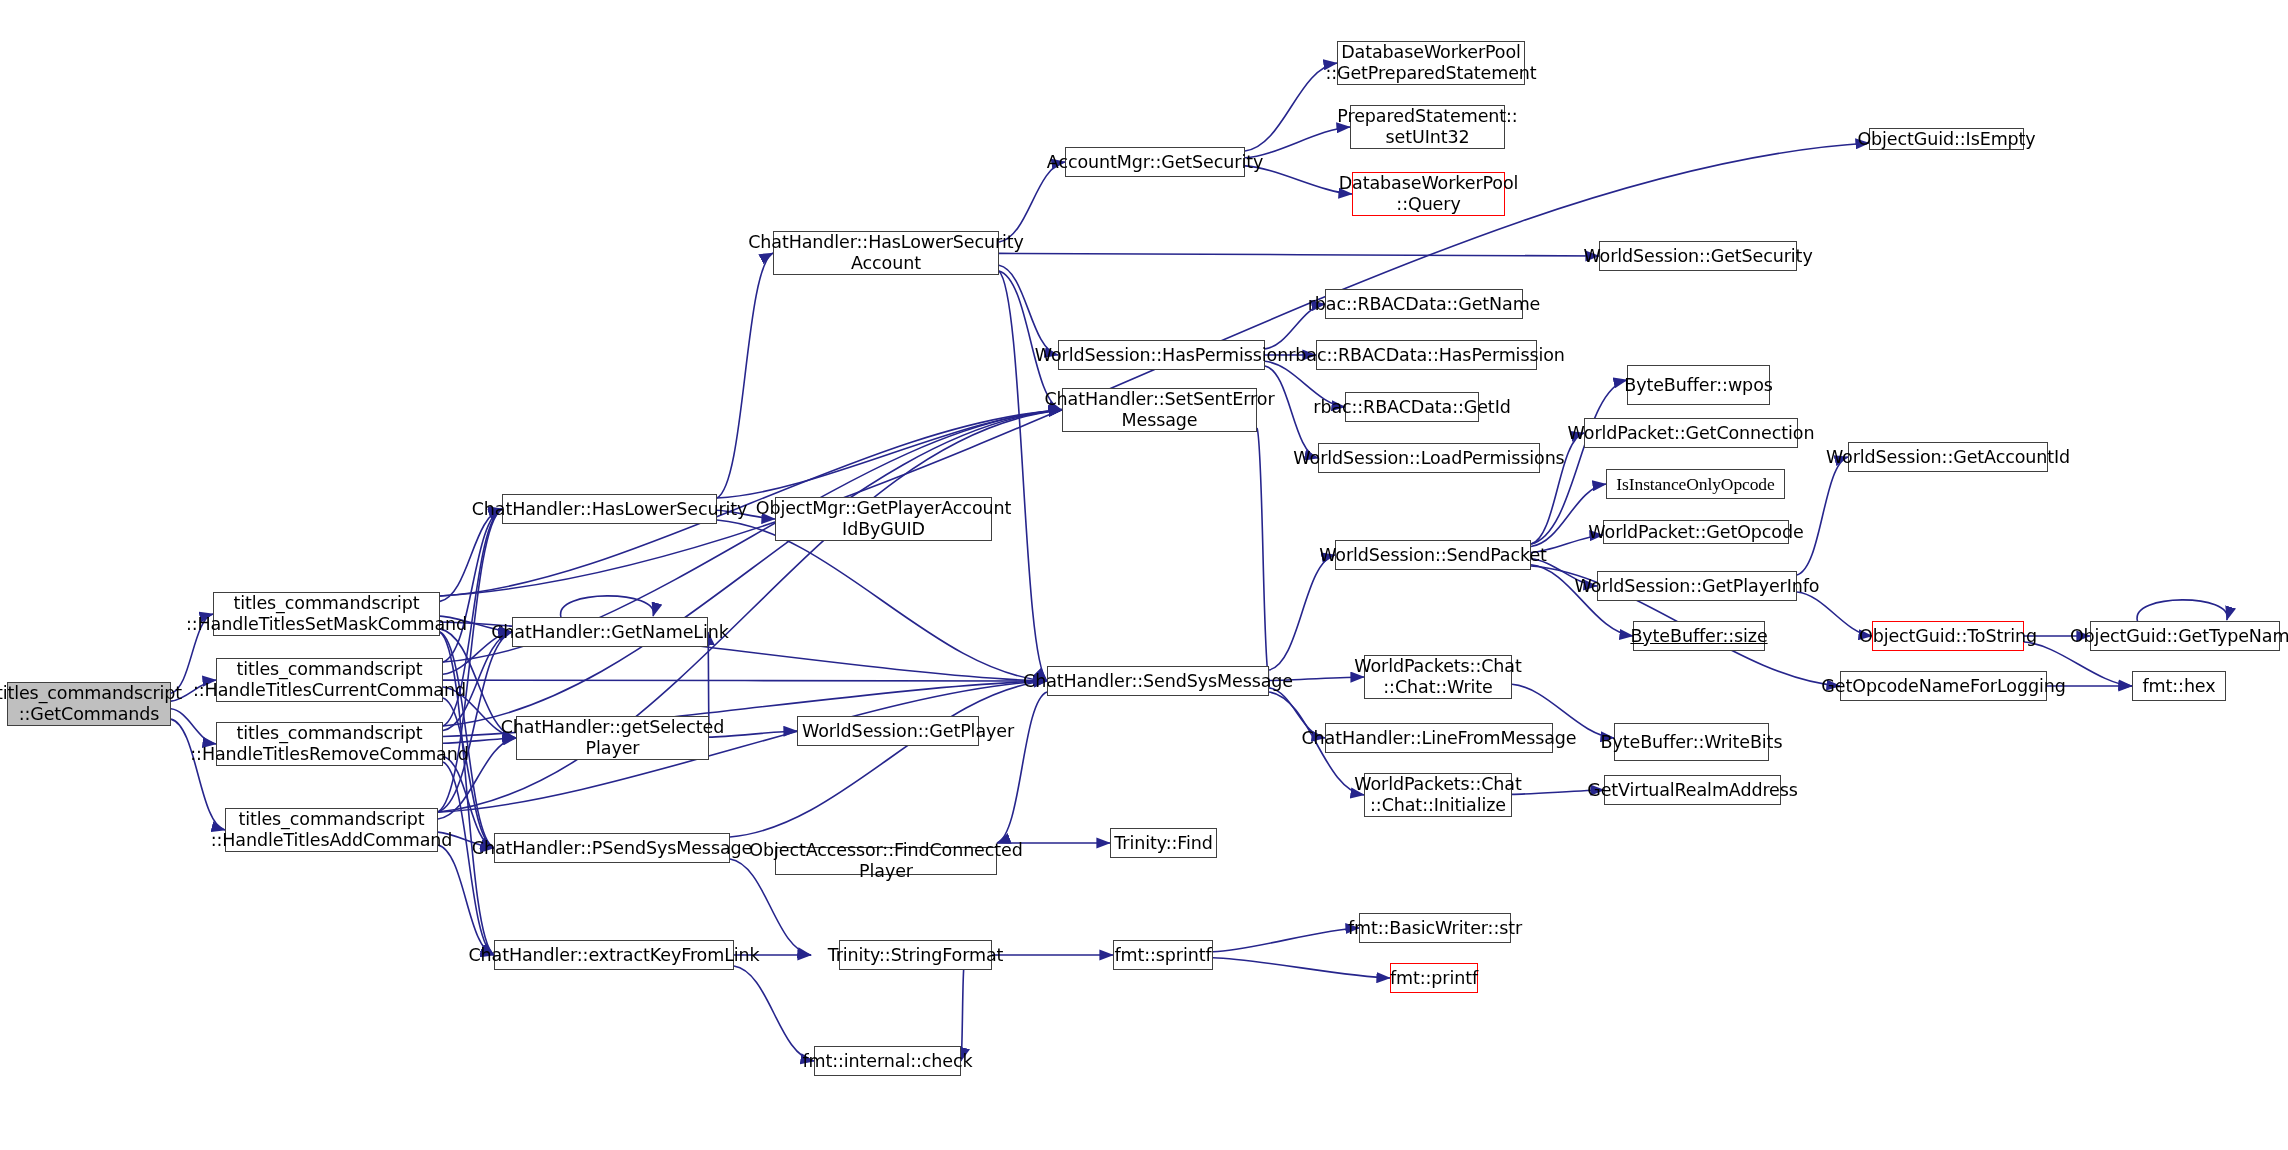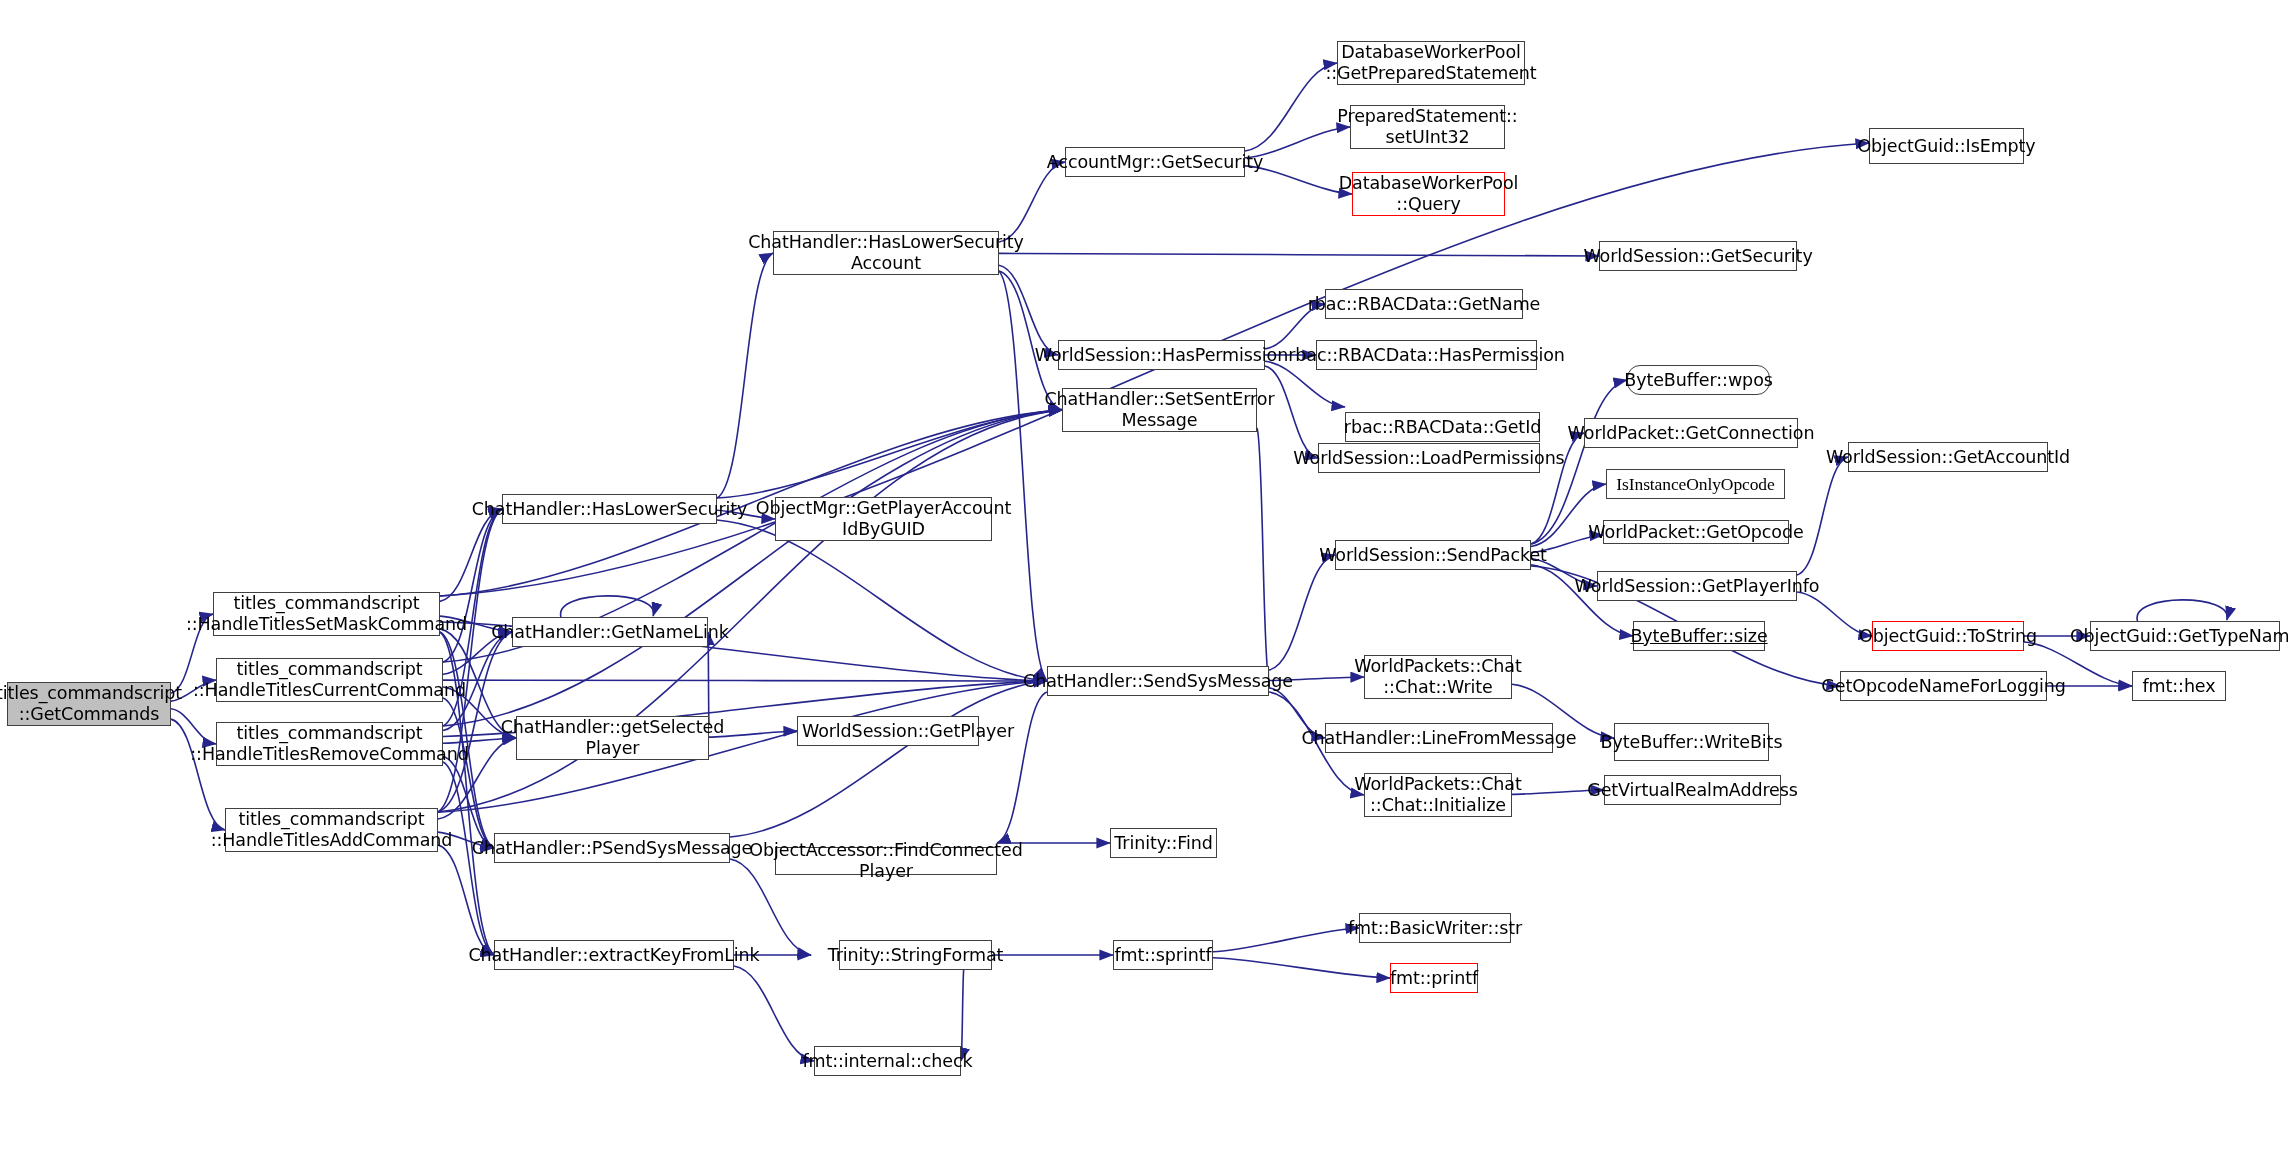--- a/index.html
+++ b/index.html
@@ -194,21 +194,21 @@
     <div class="node red" style="left: 1352px; top: 172px; width: 153px; height: 44px;">
       <span>DatabaseWorkerPool
 ::Query</span>
     </div>
     <div class="node" style="left: 1325px; top: 289px; width: 198px; height: 30px;">
       <span>rbac::RBACData::GetName</span>
     </div>
     <div class="node" style="left: 1316px; top: 340px; width: 221px; height: 30px;">
       <span>rbac::RBACData::HasPermission</span>
     </div>
-    <div class="node" style="left: 1345px; top: 412px; width: 195px; height: 30px; align-items: center;">
+    <div class="node" style="left: 1345px; top: 392px; width: 134px; height: 30px; align-items: center;">
       <span>rbac::RBACData::GetId</span>
     </div>
     <div class="node" style="left: 1318px; top: 443px; width: 222px; height: 30px;">
       <span>WorldSession::LoadPermissions</span>
     </div>
     <div class="node" style="left: 1335px; top: 540px; width: 196px; height: 30px;">
       <span>WorldSession::SendPacket</span>
     </div>
     <div class="node" style="left: 1364px; top: 655px; width: 148px; height: 44px;">
       <span>WorldPackets::Chat
@@ -223,21 +223,21 @@
     </div>
     <div class="node" style="left: 1359px; top: 913px; width: 152px; height: 30px;">
       <span>fmt::BasicWriter::str</span>
     </div>
     <div class="node red" style="left: 1390px; top: 963px; width: 88px; height: 30px;">
       <span>fmt::printf</span>
     </div>
     <div class="node" style="left: 1599px; top: 241px; width: 198px; height: 30px;">
       <span>WorldSession::GetSecurity</span>
     </div>
-    <div class="node" style="left: 1627px; top: 365px; width: 143px; height: 30px; border-radius: 13px;">
+    <div class="node" style="left: 1627px; top: 365px; width: 143px; height: 40px;">
       <span>ByteBuffer::wpos</span>
     </div>
     <div class="node" style="left: 1584px; top: 418px; width: 214px; height: 30px;">
       <span>WorldPacket::GetConnection</span>
     </div>
     <div class="node" style="left: 1606px; top: 469px; width: 179px; height: 30px; font-family: Liberation Serif, serif;">
       <span>IsInstanceOnlyOpcode</span>
     </div>
     <div class="node" style="left: 1603px; top: 520px; width: 186px; height: 24px;">
       <span>WorldPacket::GetOpcode</span>
@@ -247,21 +247,21 @@
     </div>
     <div class="node" style="left: 1633px; top: 621px; width: 132px; height: 30px; text-decoration: underline;">
       <span>ByteBuffer::size</span>
     </div>
     <div class="node" style="left: 1614px; top: 723px; width: 155px; height: 38px;">
       <span>ByteBuffer::WriteBits</span>
     </div>
     <div class="node" style="left: 1604px; top: 775px; width: 177px; height: 30px;">
       <span>GetVirtualRealmAddress</span>
     </div>
-    <div class="node" style="left: 1869px; top: 128px; width: 155px; height: 36px;">
+    <div class="node" style="left: 1869px; top: 128px; width: 155px; height: 22px;">
       <span>ObjectGuid::IsEmpty</span>
     </div>
     <div class="node" style="left: 1848px; top: 442px; width: 200px; height: 30px;">
       <span>WorldSession::GetAccountId</span>
     </div>
     <div class="node red" style="left: 1872px; top: 621px; width: 152px; height: 30px;">
       <span>ObjectGuid::ToString</span>
     </div>
     <div class="node" style="left: 1840px; top: 671px; width: 207px; height: 30px;">
       <span>GetOpcodeNameForLogging</span>

